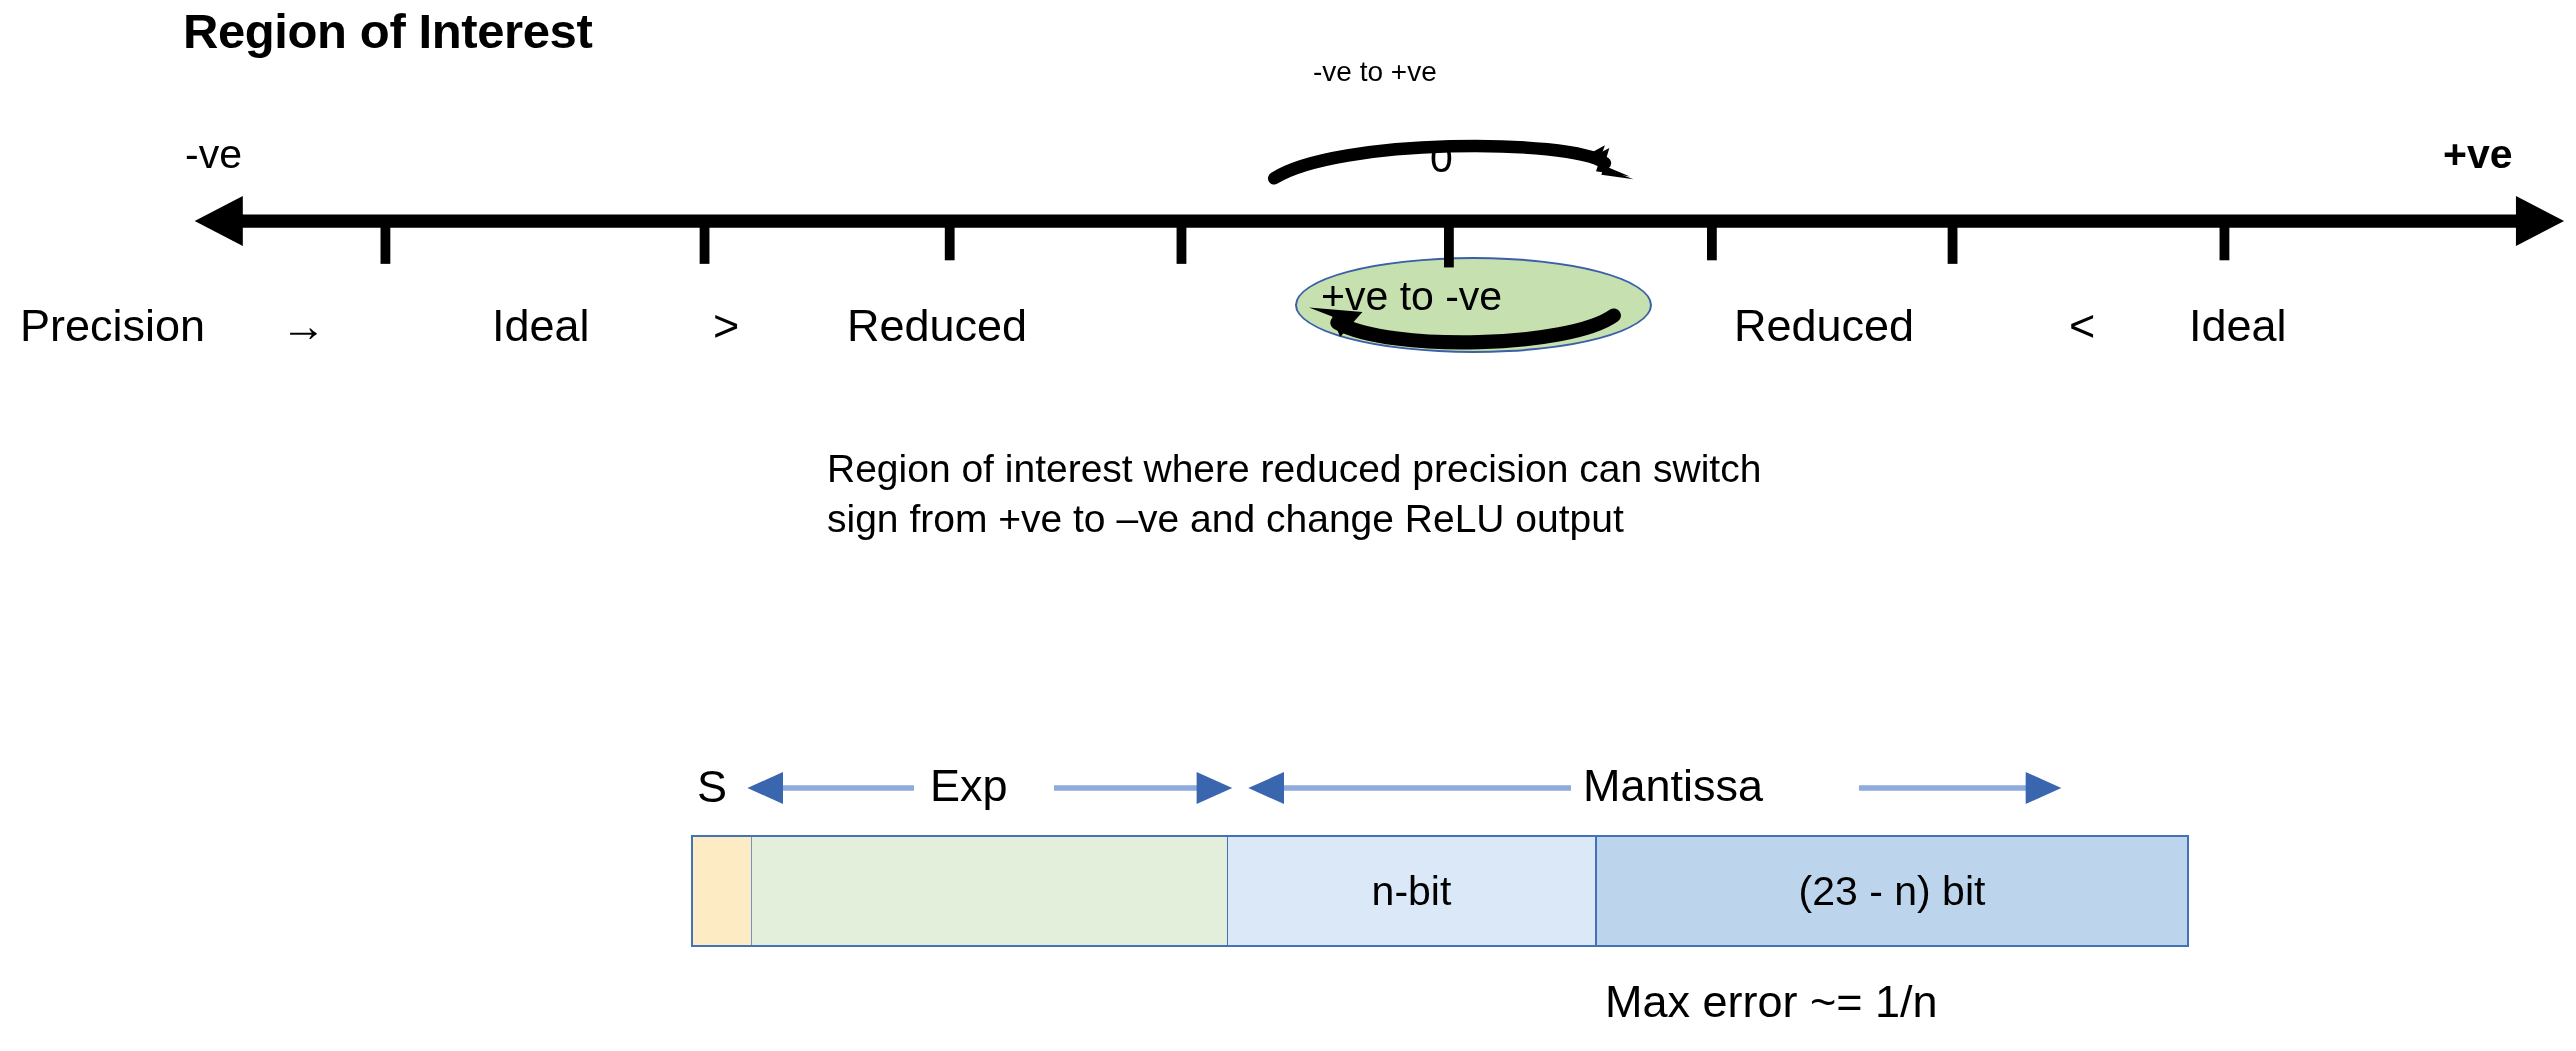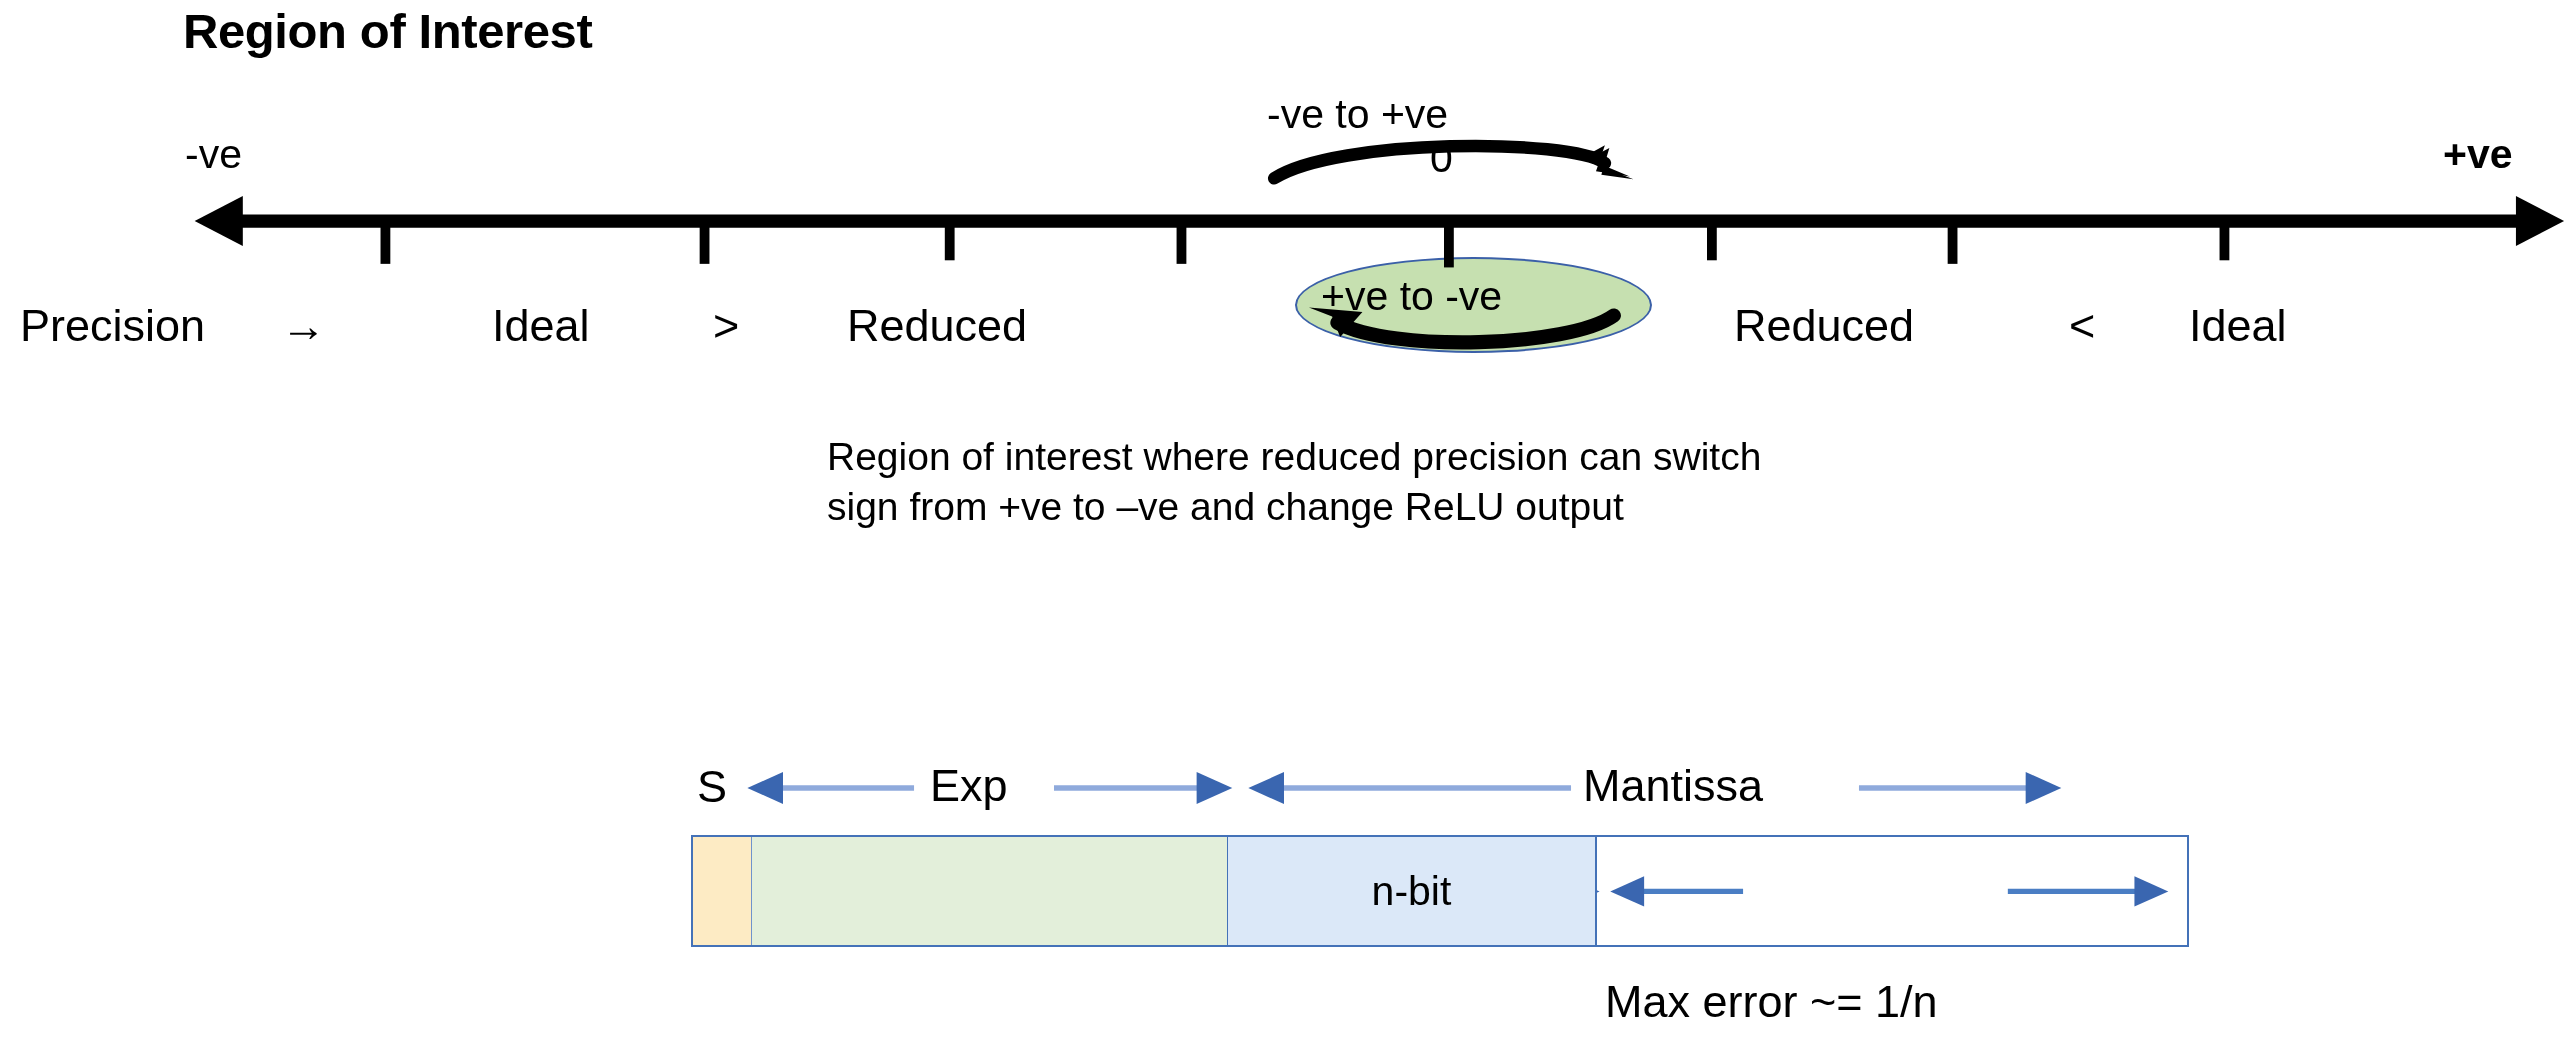--- a/index.html
+++ b/index.html
@@ -50,24 +50,23 @@
     top: 134px;
     font-size: 41px;
     font-weight: bold;
   }
   .lbl-zero {
     left: 1430px;
     top: 138px;
     font-size: 41px;
   }
   .lbl-neg-to-pos {
-    left: 1267px;
+    left: 1313px;
     top: 58px;
-    font-size: 41px;
-    margin-top: 36px;
+    font-size: 28px;
   }
 
   
   .prec-row .t { font-size: 45px; top: 303px; }
   .prec-label      { left: 20px; }
   .prec-arrow-glyph{ left: 281px; font-size: 48px; }
   .prec-ideal-l    { left: 492px; }
   .prec-gt         { left: 713px; }
   .prec-reduced-l  { left: 847px; }
   .prec-reduced-r  { left: 1734px; }
@@ -90,21 +89,21 @@
     left: 1321px;
     top: 276px;
     font-size: 41px;
     z-index: 6;
   }
 
   
   .caption {
     position: absolute;
     left: 827px;
-    top: 432px;
+    top: 444px;
     font-size: 39px;
     color: #000000;
     line-height: 1.28;
     white-space: pre-line;
   }
 
   
   .bar {
     position: absolute;
     left: 691px;
@@ -255,18 +254,21 @@
   <div class="bar-label lbl-S">S</div>
   <div class="bar-label lbl-Exp">Exp</div>
   <div class="bar-label lbl-Mant">Mantissa</div>
 
   <div class="bar">
     <div class="cell cell-sign"></div>
     <div class="cell cell-exp"></div>
     <div class="cell cell-nbit">
       <span class="cell-text">n-bit</span>
     </div>
+    <div class="cell cell-mantbit">
+      <span class="cell-text">(23 - n) bit</span>
+    </div>
   </div>
 
   <div class="t lbl-maxerr">Max error ~= 1/n</div>
 
 </div>
 
 
 </body></html>

